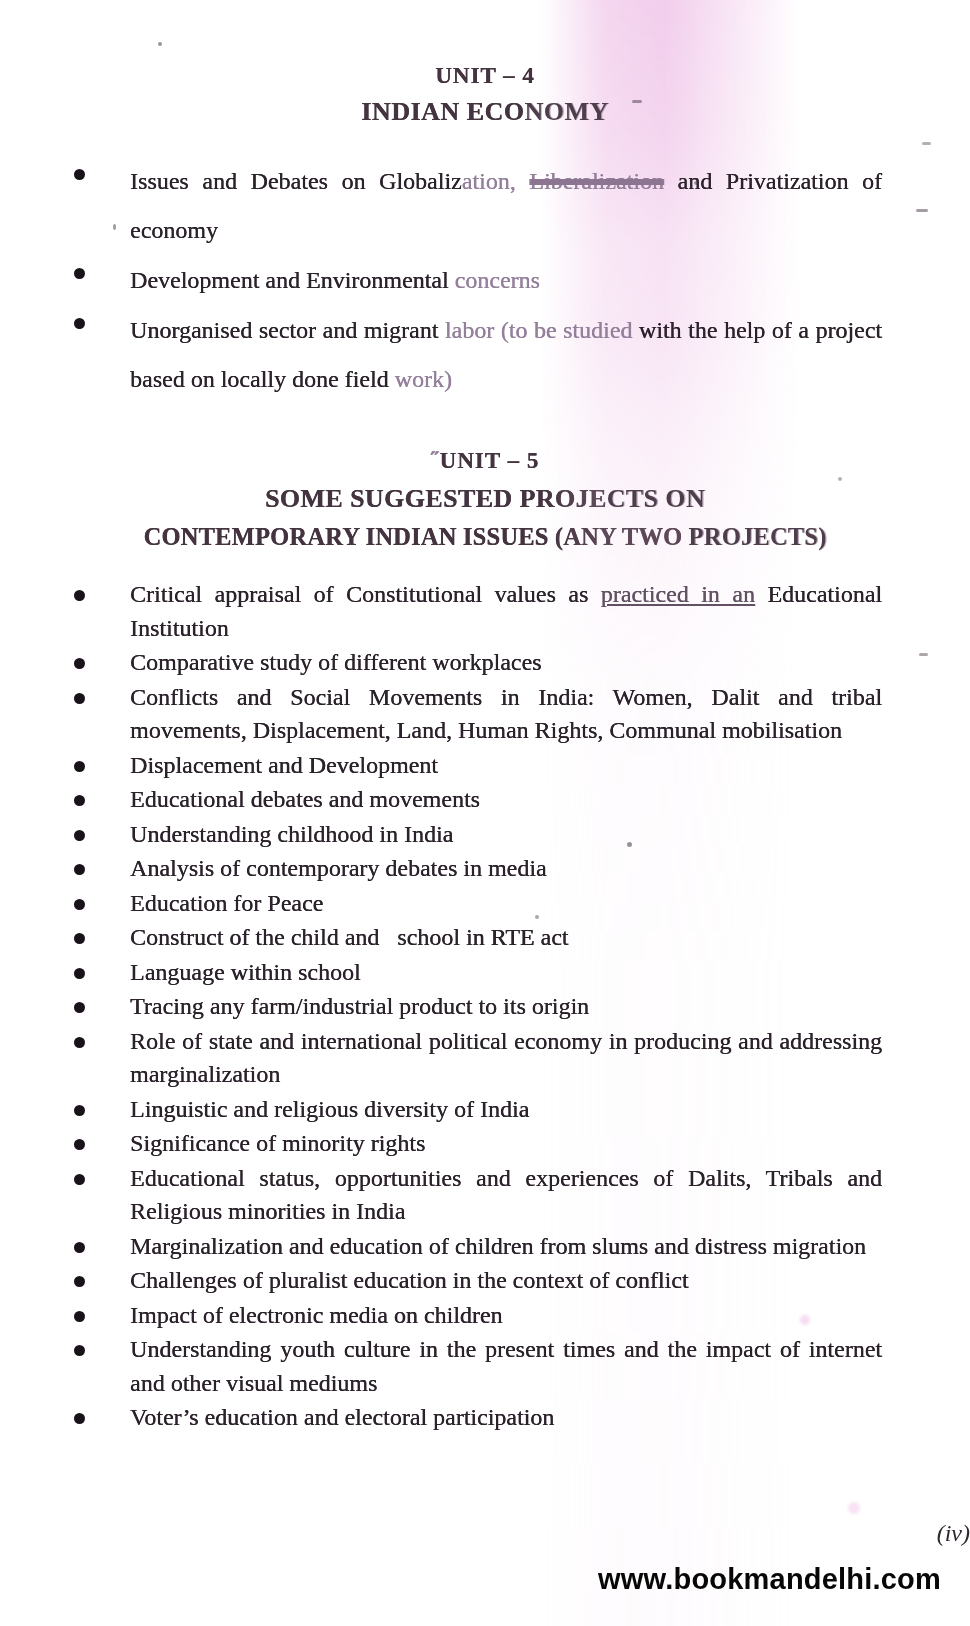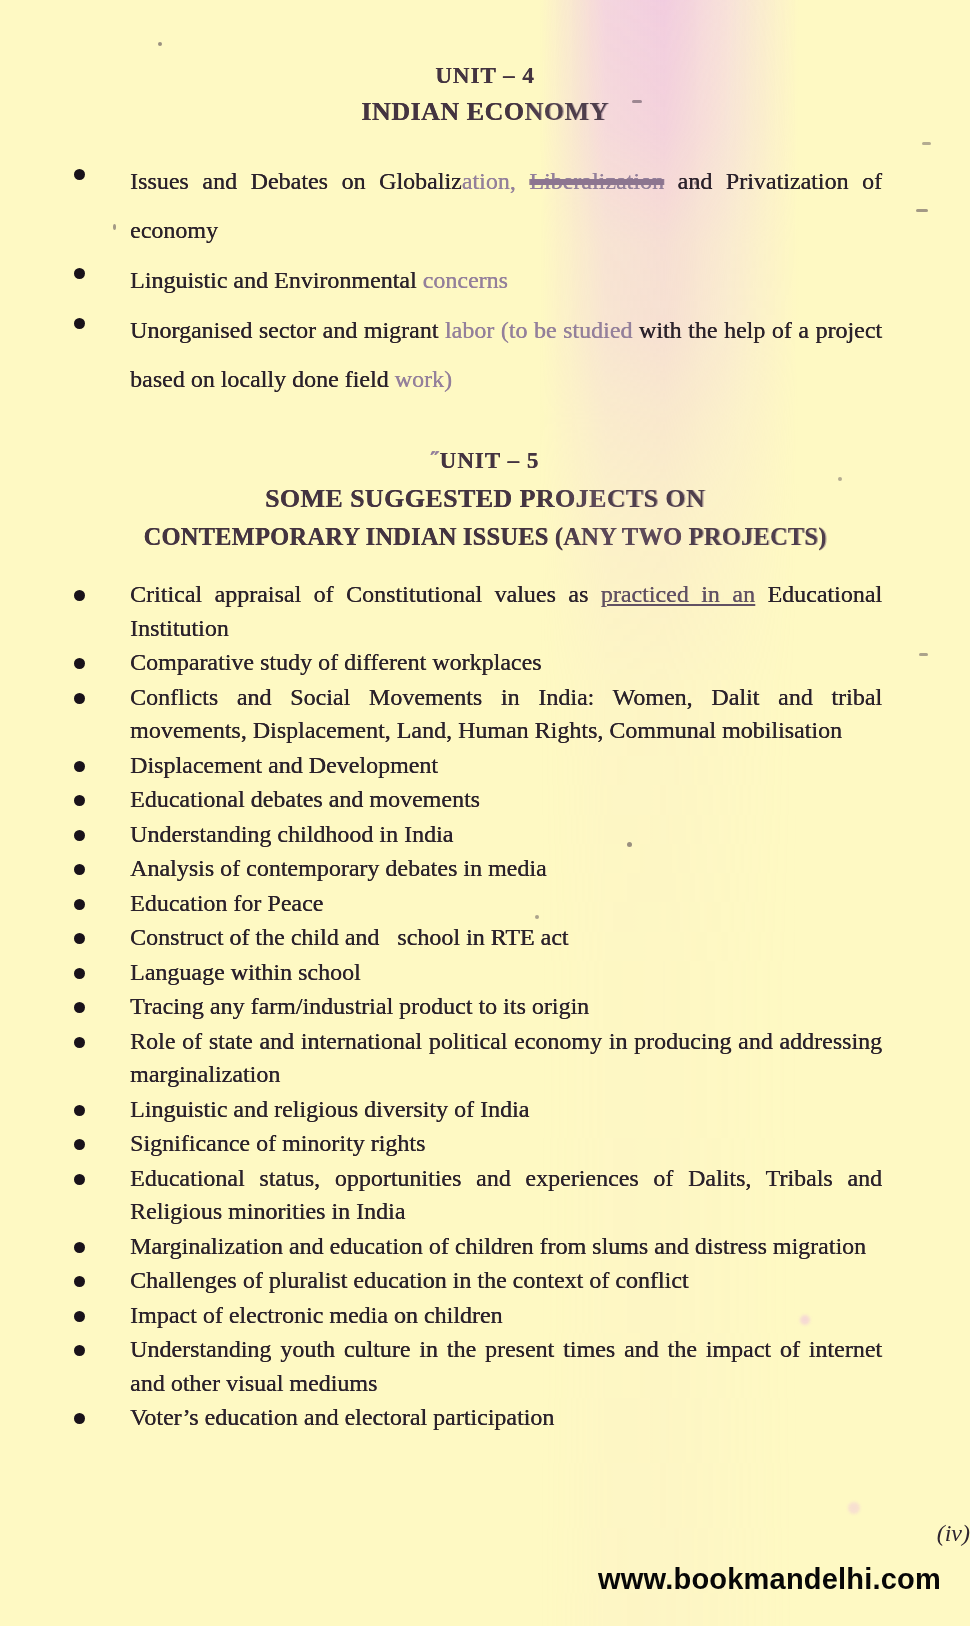--- a/index.html
+++ b/index.html
@@ -1,20 +1,20 @@
 <!DOCTYPE html>
 <html><head>
 <meta charset="utf-8">
 <style>
   html,body{margin:0;padding:0;background:#dddada;}
   .page{
     position:relative;
     width:970px;height:1626px;
     margin:0 auto;
-    background:#fef9c3;
+    background:#ffffff;
     overflow:hidden;
     font-family:"Liberation Serif", serif;
     color:#2b222b;
   }
   
   .scan-band{
     position:absolute;top:0;bottom:0;left:540px;width:260px;
     background:linear-gradient(90deg,
       rgba(243,210,238,0) 0%,
       rgba(240,199,233,0.78) 25%,
@@ -104,21 +104,21 @@
   <div class="speck" style="left:535px;top:915px;width:4px;height:4px;opacity:.45"></div>
   <div class="speck pink" style="left:800px;top:1315px;width:10px;height:10px;opacity:.5"></div>
   <div class="speck pink" style="left:848px;top:1502px;width:12px;height:12px;opacity:.4"></div>
 
   <div class="head u4-head">
     <div class="u4-title">UNIT – 4</div>
     <div class="u4-sub"><span>INDIAN ECO</span><span class="ghost">NOMY</span></div>
   </div>
   <ul class="blist u4-list">
       <li><span class="bullet"></span><span class="li-text"><span>Issues and Debates on Globaliz</span><span class="faded">ation, </span><span class="faded smear">Liberalization</span><span> and Privatization of economy</span></span></li>
-      <li><span class="bullet"></span><span class="li-text"><span>Linguistic and Environmental </span><span class="faded">concerns</span></span></li>
+      <li><span class="bullet"></span><span class="li-text"><span>Development and Environmental </span><span class="faded">concerns</span></span></li>
       <li><span class="bullet"></span><span class="li-text"><span>Unorganised sector and migrant </span><span class="faded">labor (to be studied</span><span> with the help of a project based on locally done field </span><span class="faded">work)</span></span></li>
     </ul>
 
   <div class="head u5-head">
     <div class="u5-title"><span class="faded">˝</span><span>UNIT – 5</span></div>
     <div class="u5-sub1"><span>SOME SUGGESTED PROJE</span><span class="ghost">CTS ON</span></div>
     <div class="u5-sub2"><span>CONTEMPORARY INDIAN ISSUES (ANY TWO </span><span class="ghost">PROJECTS)</span></div>
   </div>
   <ul class="blist u5-list">
       <li><span class="bullet"></span><span class="li-text"><span>Critical appraisal of Constitutional values as </span><span class="dim">practiced in an</span><span> Educational Institution</span></span></li>

